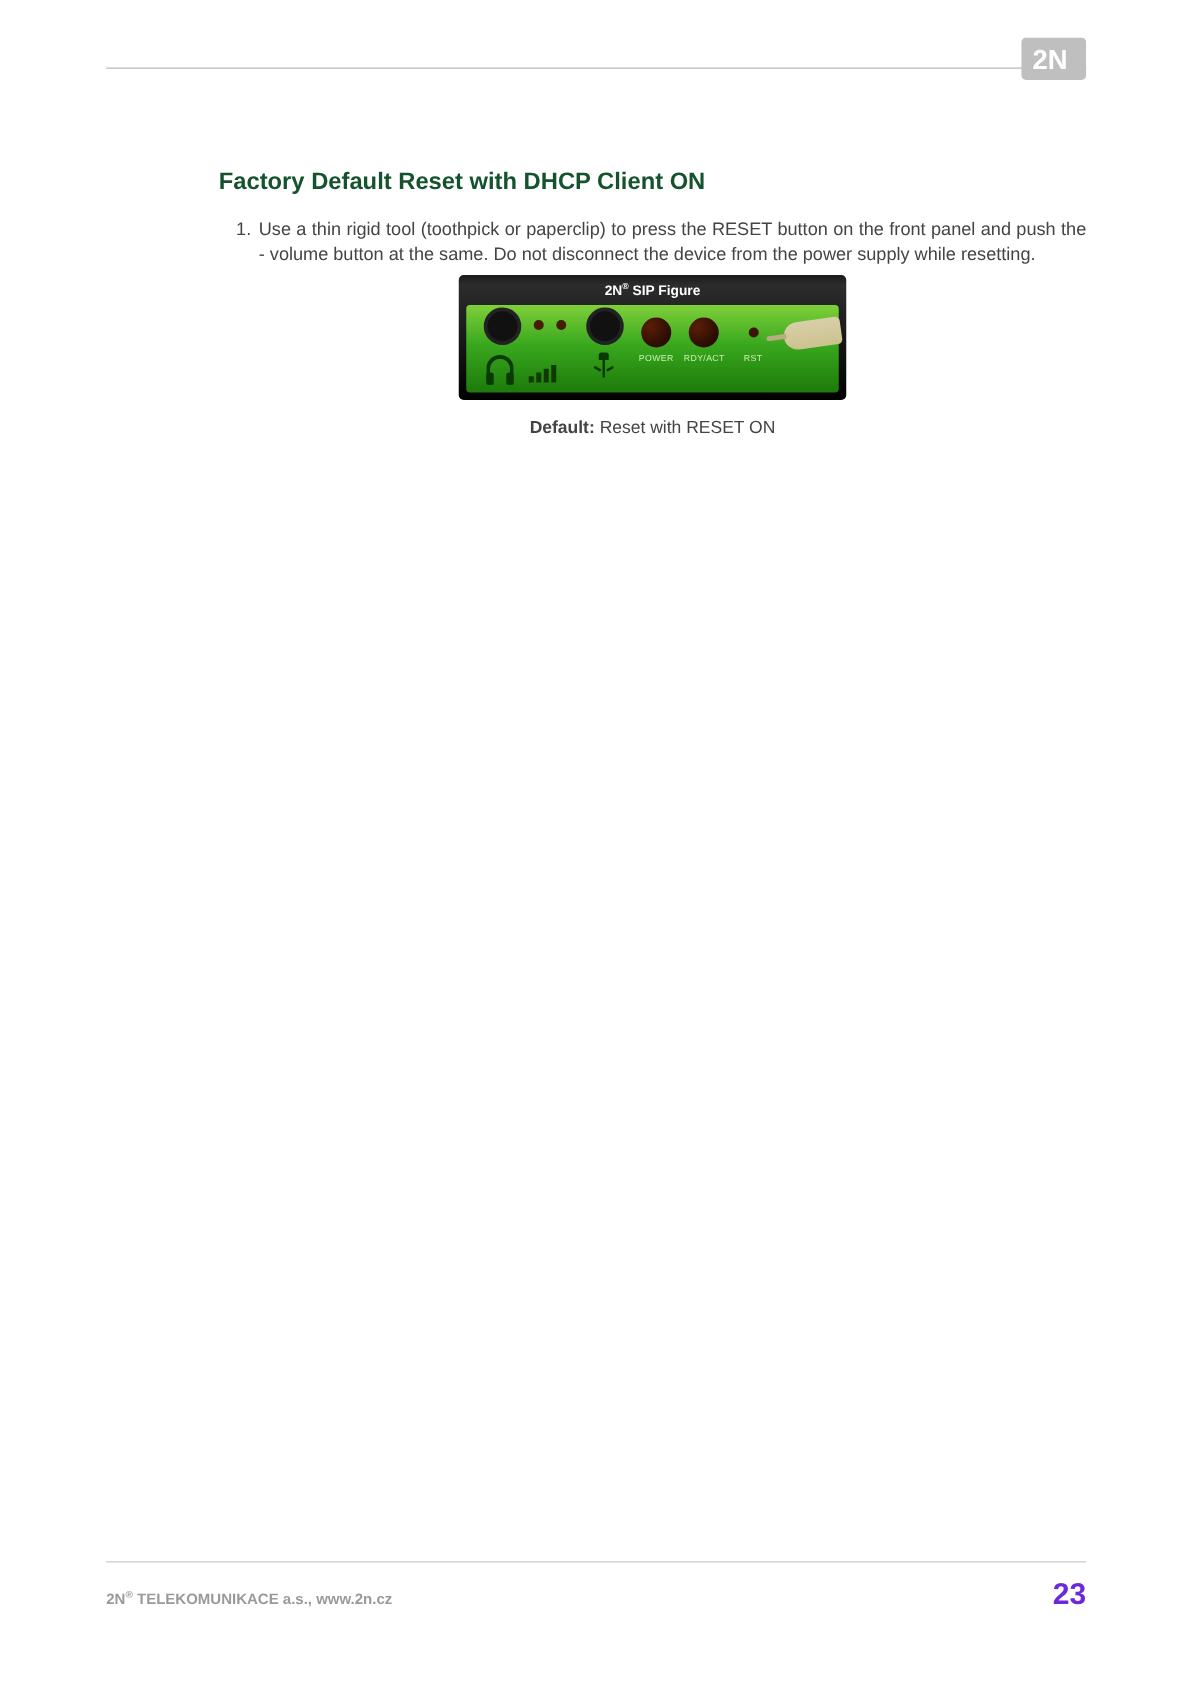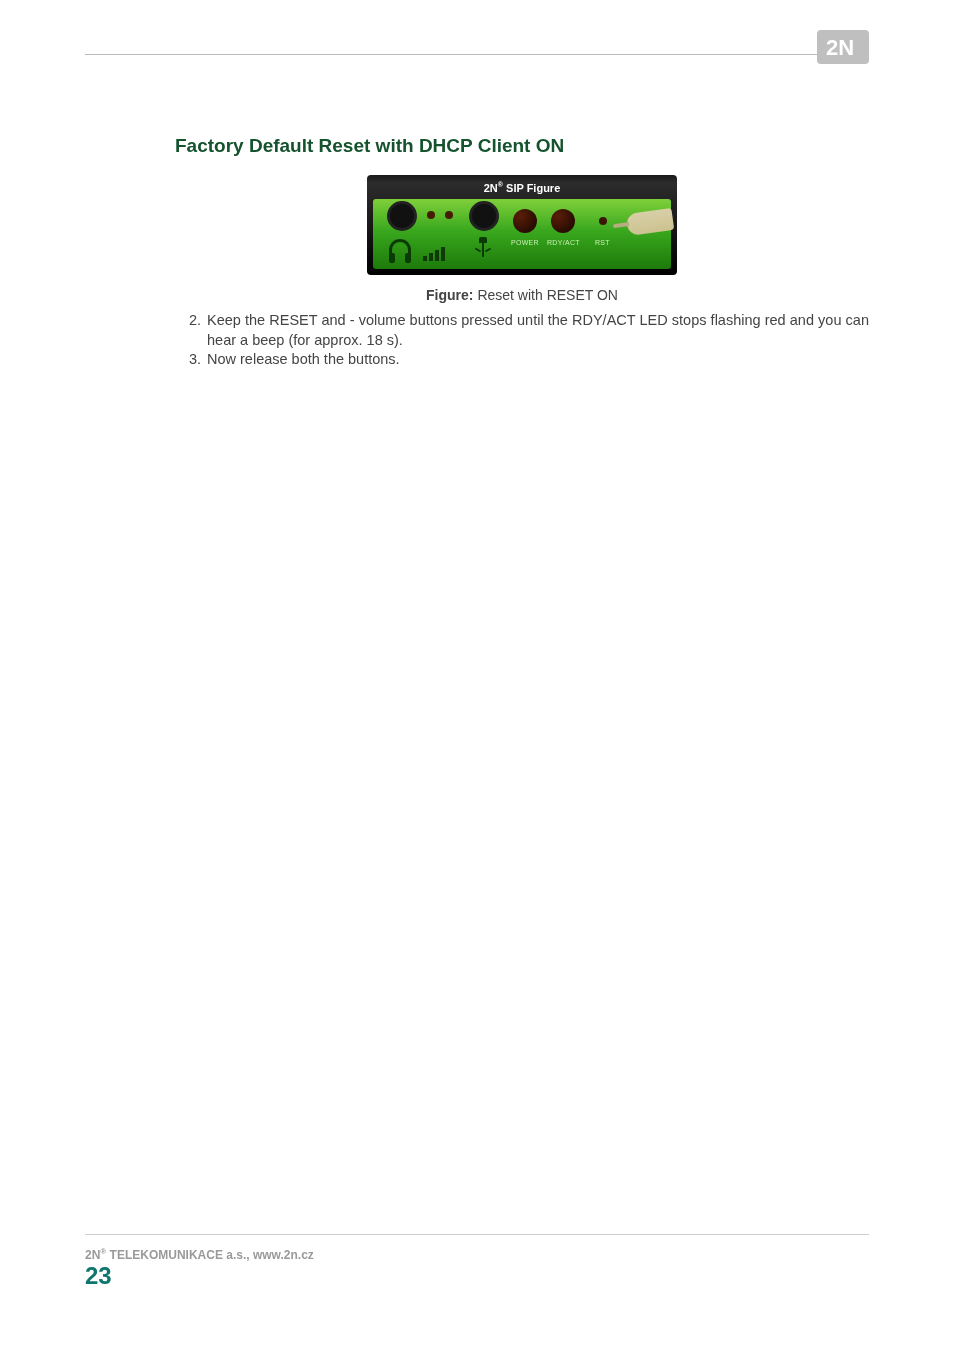--- a/index.html
+++ b/index.html
@@ -224,49 +224,51 @@
     bottom: 60px;
   }
   .footer-rule {
     border-top: 1px solid #ccc;
     margin-bottom: 12px;
   }
   .footer-row {
     display: flex;
     justify-content: space-between;
     align-items: baseline;
-    flex-direction: column;
   }
   .footer-left {
     font-size: 12px;
     font-weight: bold;
     color: #9a9a9a;
   }
   .footer-left sup { font-size: 8px; }
   .footer-right {
     font-size: 24px;
     font-weight: bold;
-    color: #0f766e;
+    color: #6d28d9;
   }
 </style>
 </head>
 <body>
 
 <div class="page">
   <div class="logo-2n">
     <svg width="52" height="34" viewBox="0 0 52 34">
       <rect x="0" y="0" width="52" height="34" rx="4" fill="#bfbfbf"></rect>
       <text x="9" y="25" font-family="Arial Black, Arial" font-size="22" font-weight="900" fill="#fff">2N</text>
     </svg>
   </div>
   <div class="top-rule"></div>
 
   <div class="content">
     <h2 class="heading">Factory Default Reset with DHCP Client ON</h2>
 
+    <ol class="steps">
+      <li class="justify">Use a thin rigid tool (toothpick or paperclip) to press the RESET button on the front panel and push the - volume button at the same. Do not disconnect the device from the power supply while resetting.</li>
+    </ol>
 
     <div class="figure-wrap">
       <div class="device-panel">
         <div class="panel-title">
           <span>2N</span><sup>®</sup> <span>SIP Figure</span>
         </div>
         <div class="green-zone">
           <div class="port port1">
               <div class="ring" style="left:-2px;top:-2px;"></div>
             </div>
@@ -291,28 +293,24 @@
           <div class="led led1"></div>
           <div class="led led2"></div>
           <div class="rst-dot"></div>
           <div class="tool"></div>
           <div class="led-label ll1">POWER</div>
           <div class="led-label ll2">RDY/ACT</div>
           <div class="led-label ll3">RST</div>
         </div>
       </div>
       <div class="fig-caption">
-        <span class="fl">Figure:</span><span> Reset with RESET ON</span>
+        <span class="fl">Default:</span><span> Reset with RESET ON</span>
       </div>
     </div>
 
-    <ol class="steps" start="2">
-      <li class="justify">Keep the RESET and - volume buttons pressed until the RDY/ACT LED stops flashing red and you can hear a beep (for approx. 18 s).</li>
-      <li>Now release both the buttons.</li>
-    </ol>
   </div>
 </div>
 
 <div class="footer">
   <div class="footer-rule"></div>
   <div class="footer-row">
     <div class="footer-left">
       <span>2N</span><sup>®</sup><span> TELEKOMUNIKACE a.s., www.2n.cz</span>
     </div>
     <div class="footer-right">23</div>

